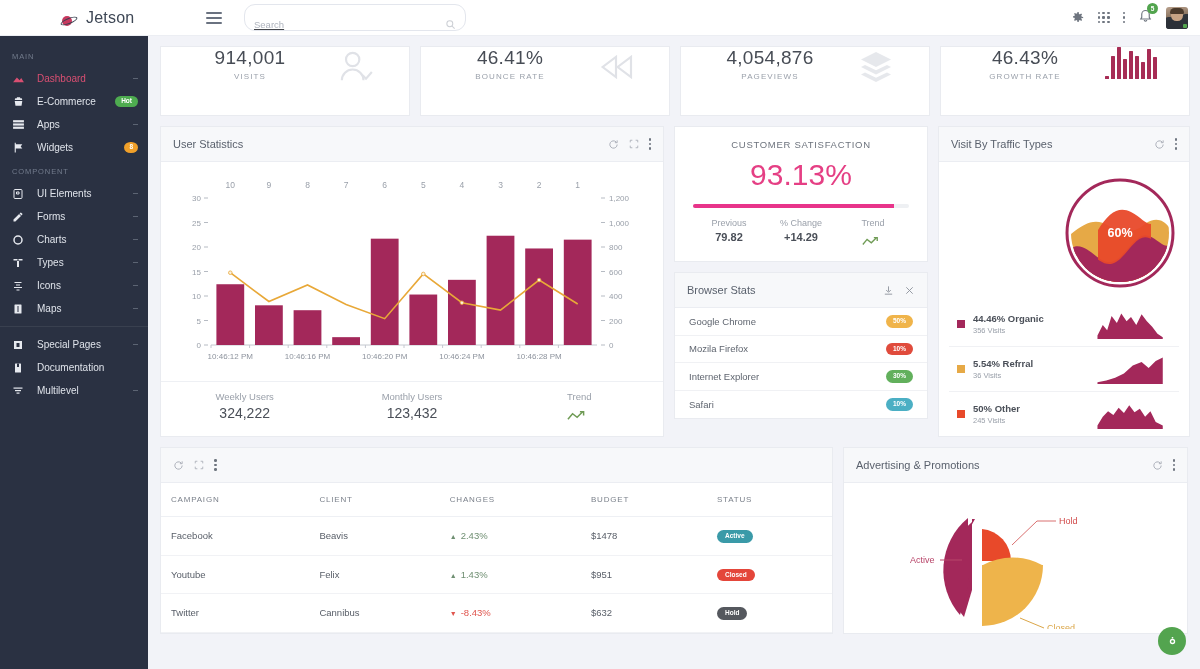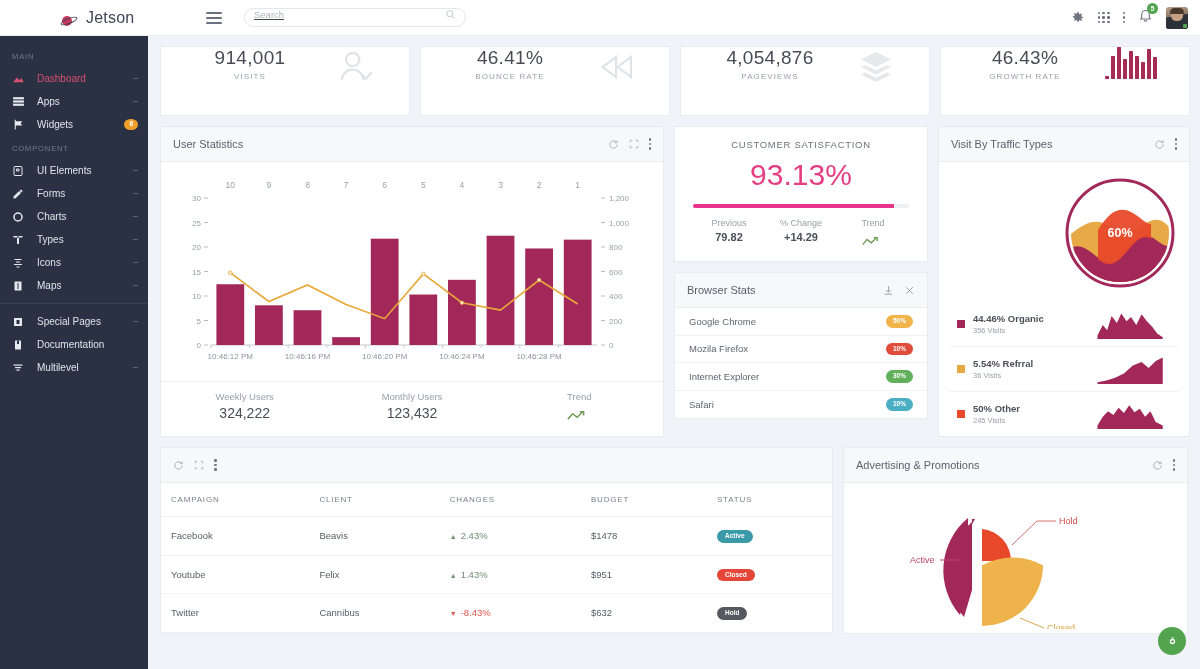--- a/index.html
+++ b/index.html
@@ -24,22 +24,22 @@
     border-radius: 50%; background: #c7395f;
   }
   .brand-logo .ring {
     position: absolute; left: 0px; top: 5px; width: 18px; height: 6px;
     border: 1.4px solid #3a4252; border-radius: 50%; transform: rotate(-22deg);
   }
   .brand-name { font-size: 16px; color: #3e4755; letter-spacing: .2px; }
   .hamburger { margin-left: 6px; display: flex; flex-direction: column; gap: 3px; cursor: pointer; padding: 4px; }
   .hamburger span { display: block; width: 16px; height: 2px; background: #6a7280; border-radius: 1px; }
   .searchwrap {
-    margin-left: 18px; width: 222px; height: 19px; border: 1px solid #e3e6ed;
-    border-radius: 11px; display: flex; align-items: flex-start; padding: 0 9px; background: #fff; text-decoration: underline;
+    margin-left: 18px; width: 222px; height: 27px; border: 1px solid #e3e6ed;
+    border-radius: 11px; display: flex; align-items: flex-end; padding: 0 9px; background: #fff; text-decoration: underline;
   }
   .searchwrap input {
     border: none; outline: none; flex: 1; font-size: 9.5px; color: #9aa0ab;
     font-family: "Liberation Sans", sans-serif; background: transparent;
   }
   .searchwrap input::placeholder { color: #aeb3bd; }
   .sicon { width: 11px; height: 11px; opacity: .5; }
   .top-right { margin-left: auto; display: flex; align-items: center; gap: 13px; padding-right: 12px; }
   .ticon { width: 15px; height: 15px; color: #6e757f; cursor: pointer; position: relative; }
   .dots-v { display: flex; flex-direction: column; gap: 2px; align-items: center; cursor: pointer; }
@@ -261,20 +261,29 @@
       <div class="nav-item active">
         <span class="ni-icon">
           <svg width="13" height="13" viewBox="0 0 24 24" fill="#d94f72">
               <path d="M2 19l7-9 5 5 3-4 5 8z"></path>
             </svg>
         </span>
         <span class="ni-label">Dashboard</span>
         <span class="caret">–</span>
       </div>
 
+      <div class="nav-item">
+        <span class="ni-icon">
+          <svg width="13" height="13" viewBox="0 0 24 24" fill="#e6e9ef">
+              <path d="M9 4h6v2h3l1 3H5l1-3h3V4zm-4 7h14l-1.4 9H6.4L5 11z"></path>
+            </svg>
+        </span>
+        <span class="ni-label">E-Commerce</span>
+        <span class="nav-badge hot">Hot</span>
+      </div>
 
       <div class="nav-item">
         <span class="ni-icon">
           <svg width="13" height="13" viewBox="0 0 24 24" fill="#e6e9ef">
               <rect x="2" y="4" width="20" height="4"></rect>
               <rect x="2" y="10" width="20" height="4"></rect>
               <rect x="2" y="16" width="20" height="4"></rect>
             </svg>
         </span>
         <span class="ni-label">Apps</span>

